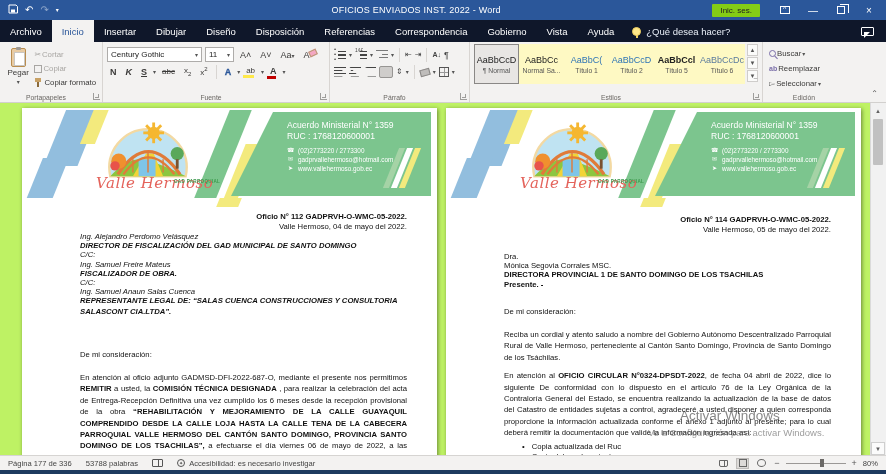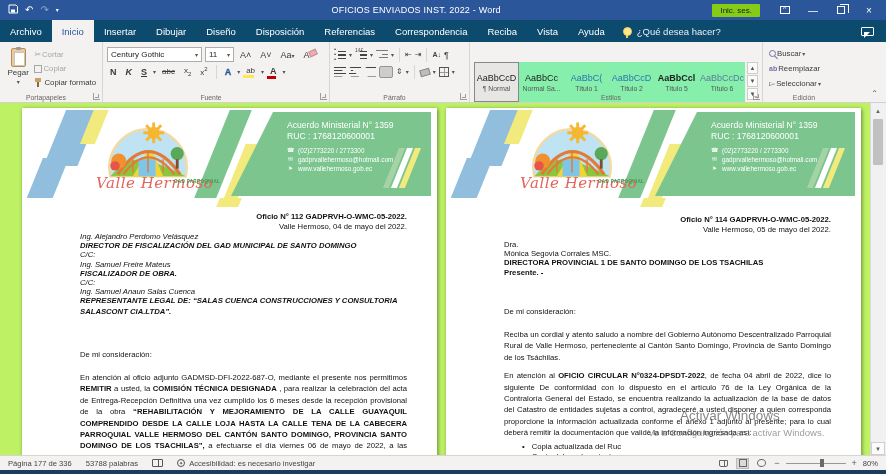--- a/index.html
+++ b/index.html
@@ -16,21 +16,21 @@
   .win-title { flex:1; text-align:center; font-size:9px; letter-spacing:.2px; }
   .tb-right { display:flex; align-items:center; gap:2px; padding-right:4px; }
   .signin-btn { background:#84cc16; color:#222; font-size:8px; padding:2px 8px; border-radius:1px; margin-right:10px; }
   .winbtn { width:26px; height:18px; display:flex; align-items:center; justify-content:center; color:#fff; font-size:10px; }
   .restore-glyph { width:8px; height:8px; border:1px solid #fff; position:relative; }
   .restore-glyph:before { content:""; position:absolute; left:2px; top:-3px; width:8px; height:8px; border:1px solid #fff; border-left:none; border-bottom:none; }
   .ribbonopts-glyph { width:10px; height:8px; border:1px solid #fff; position:relative; }
   .ribbonopts-glyph:before { content:"^"; position:absolute; left:2px; top:-2px; font-size:7px; }
 
   
-  .tabstrip { position:absolute; top:20px; left:0; right:0; height:22px; background:#0c4a6e;
+  .tabstrip { position:absolute; top:20px; left:0; right:0; height:22px; background:#0f172a;
               display:flex; align-items:stretch; color:#fff; font-size:9.5px;text-align:right; }
   .rtab { padding:0 10px; display:flex; align-items:center; cursor:default; }
   .rtab.active { background:#f3f2f1; color:#2b579a; }
   .tellme { display:flex; align-items:center; gap:5px; padding:0 8px; font-size:9.5px; color:#e8eef7; }
   .bulb { width:9px; height:9px; border-radius:50%; border:1px solid #f0d060; background:#ffe88a; position:relative; }
   .bulb:after { content:""; position:absolute; left:2.5px; bottom:-3px; width:2px; height:3px; background:#f0d060; }
   .comment-icon { margin-left:auto; margin-right:12px; align-self:center; width:13px; height:9px; border:1px solid #fff; border-radius:1px; position:relative; }
   .comment-icon:after { content:""; position:absolute; left:2px; bottom:-3px; border:3px solid transparent; border-top-color:#fff; border-left-color:#fff; width:0; height:0; }
 
   
@@ -91,21 +91,21 @@
   .sort-ic { font-size:7px; font-weight:bold; color:#444; }
   .pilcrow { font-size:9px; color:#444; }
   .lspace-ic { font-size:8px; color:#444; }
   .bucket-ic { width:10px; height:7px; background:#bfbdbb; border:1px solid #8a8886; transform:rotate(-15deg); position:relative; margin-top:2px; }
   .borders-ic { width:10px; height:10px; border:1px solid #555; position:relative; }
   .borders-ic:before { content:""; position:absolute; left:4px; top:0; bottom:0; width:1px; background:#999; }
   .borders-ic:after { content:""; position:absolute; top:4px; left:0; right:0; height:1px; background:#999; }
 
   
   .stylecard { width:46px; height:40px; border:1px solid transparent; display:flex; flex-direction:column;
-               align-items:center; justify-content:center; gap:2px; background:#86efac; }
+               align-items:center; justify-content:center; gap:2px; background:#fef9c3; }
   .stylecard.sel { border-color:#8a8886; background:#e8e6e4; }
   .stylecard .sample { font-size:9px; color:#222; }
   .stylecard .sname { font-size:6.8px; color:#555; }
   .st-blue .sample { color:#2e74b5; }
   .st-bold .sample { font-weight:bold; }
   .st-grey .sample { color:#5b7b9d; }
   .gal-scroll { display:flex; flex-direction:column; justify-content:center; gap:1px; margin-left:2px; }
   .gal-scroll span { width:11px; height:12px; border:1px solid #cfcdcb; background:#fbfbfa; font-size:6px;
                      display:flex; align-items:center; justify-content:center; color:#555; }
 
@@ -225,21 +225,21 @@
 
   <div class="tabstrip">
     <div class="rtab">Archivo</div>
     <div class="rtab active">Inicio</div>
     <div class="rtab">Insertar</div>
     <div class="rtab">Dibujar</div>
     <div class="rtab">Diseño</div>
     <div class="rtab">Disposición</div>
     <div class="rtab">Referencias</div>
     <div class="rtab">Correspondencia</div>
-    <div class="rtab">Reciba</div>
+    <div class="rtab">Gobierno</div>
     <div class="rtab">Vista</div>
     <div class="rtab">Ayuda</div>
     <div class="tellme">
       <span class="bulb"></span>
       <span>¿Qué desea hacer?</span>
     </div>
     <span class="comment-icon"></span>
   </div>
 
   <div class="ribbon">
@@ -328,21 +328,21 @@
         <span class="vsep"></span>
         <span class="bucket-ic"></span>
           <span class="caret">▾</span>
         <span class="borders-ic"></span>
           <span class="caret">▾</span>
       </div>
       <div class="glabel">Párrafo</div>
       <span class="launcher"></span>
     </div>
 
-    <div class="rgroup" style="width:293px; display:flex; align-items:flex-start; padding-top:20px;">
+    <div class="rgroup" style="width:293px; display:flex; align-items:flex-start; padding-top:2px;">
       <div class="stylecard sel">
         <span class="sample">AaBbCcD</span>
         <span class="sname">¶ Normal</span>
       </div>
       <div class="stylecard">
         <span class="sample">AaBbCc</span>
         <span class="sname">Normal Sa...</span>
       </div>
       <div class="stylecard st-blue">
         <span class="sample">AaBbC(</span>
@@ -529,21 +529,21 @@
             <rect x="75.5" y="48" width="3" height="10" fill="#7a5230"></rect>
         </svg>
         <span class="org-script">Valle Hermoso</span>
         <span class="org-type">GAD PARROQUIAL</span>
       </div>
       <span class="yellow-tail"></span>
 
       <div class="lcontent">
         <div class="oficio" style="top:107px;">Oficio N° 114 GADPRVH-O-WMC-05-2022.</div>
         <div class="dateline" style="top:117px;">Valle Hermoso, 05 de mayo del 2022.</div>
-        <div class="addr" style="top:132px;">
+        <div class="addr" style="top:144px;">
           <div>Dra.</div>
           <div>Mónica Segovia Corrales MSC.</div>
           <div class="b">DIRECTORA PROVINCIAL 1 DE SANTO DOMINGO DE LOS TSACHILAS</div>
           <div class="b">Presente. -</div>
         </div>
         <div class="flow" style="top:199px;">
           <div class="salut">De mi consideración:</div>
           <p class="jpara" style="margin-bottom:7px;">Reciba un cordial y atento saludo a nombre del Gobierno Autónomo Descentralizado Parroquial Rural de Valle Hermoso, perteneciente al Cantón Santo Domingo, Provincia de Santo Domingo de los Tsáchilas.</p>
           <p class="jpara">
             <span>En atención al </span><span class="b">OFICIO CIRCULAR N°0324-DPSDT-2022</span><span>, de fecha 04 abril de 2022, dice lo siguiente De conformidad con lo dispuesto en el artículo 76 de la Ley Orgánica de la Contraloría General del Estado, se encuentra realizando la actualización de la base de datos del Catastro de entidades sujetas a control, agradeceré a usted disponer a quien corresponda proporcione la información actualizada conforme el anexo 1 adjunto al presente; para lo cual deberá remitir la documentación que valide la información ingresada así:</span>

